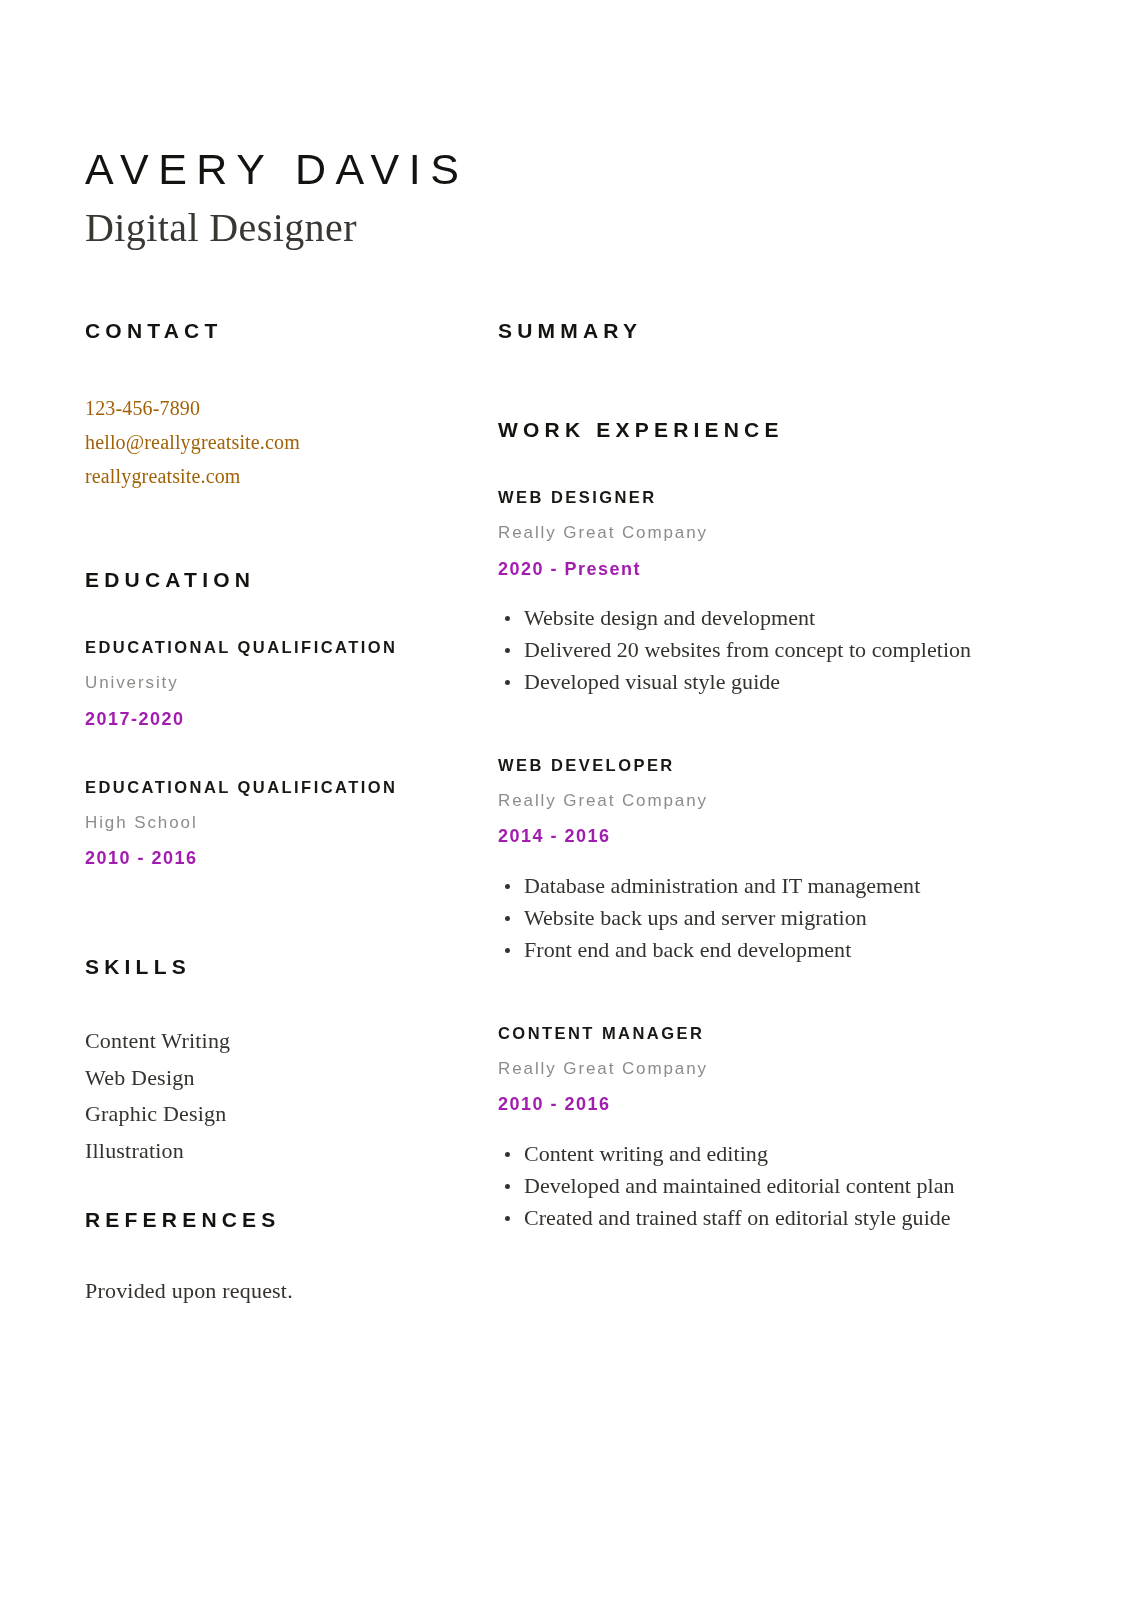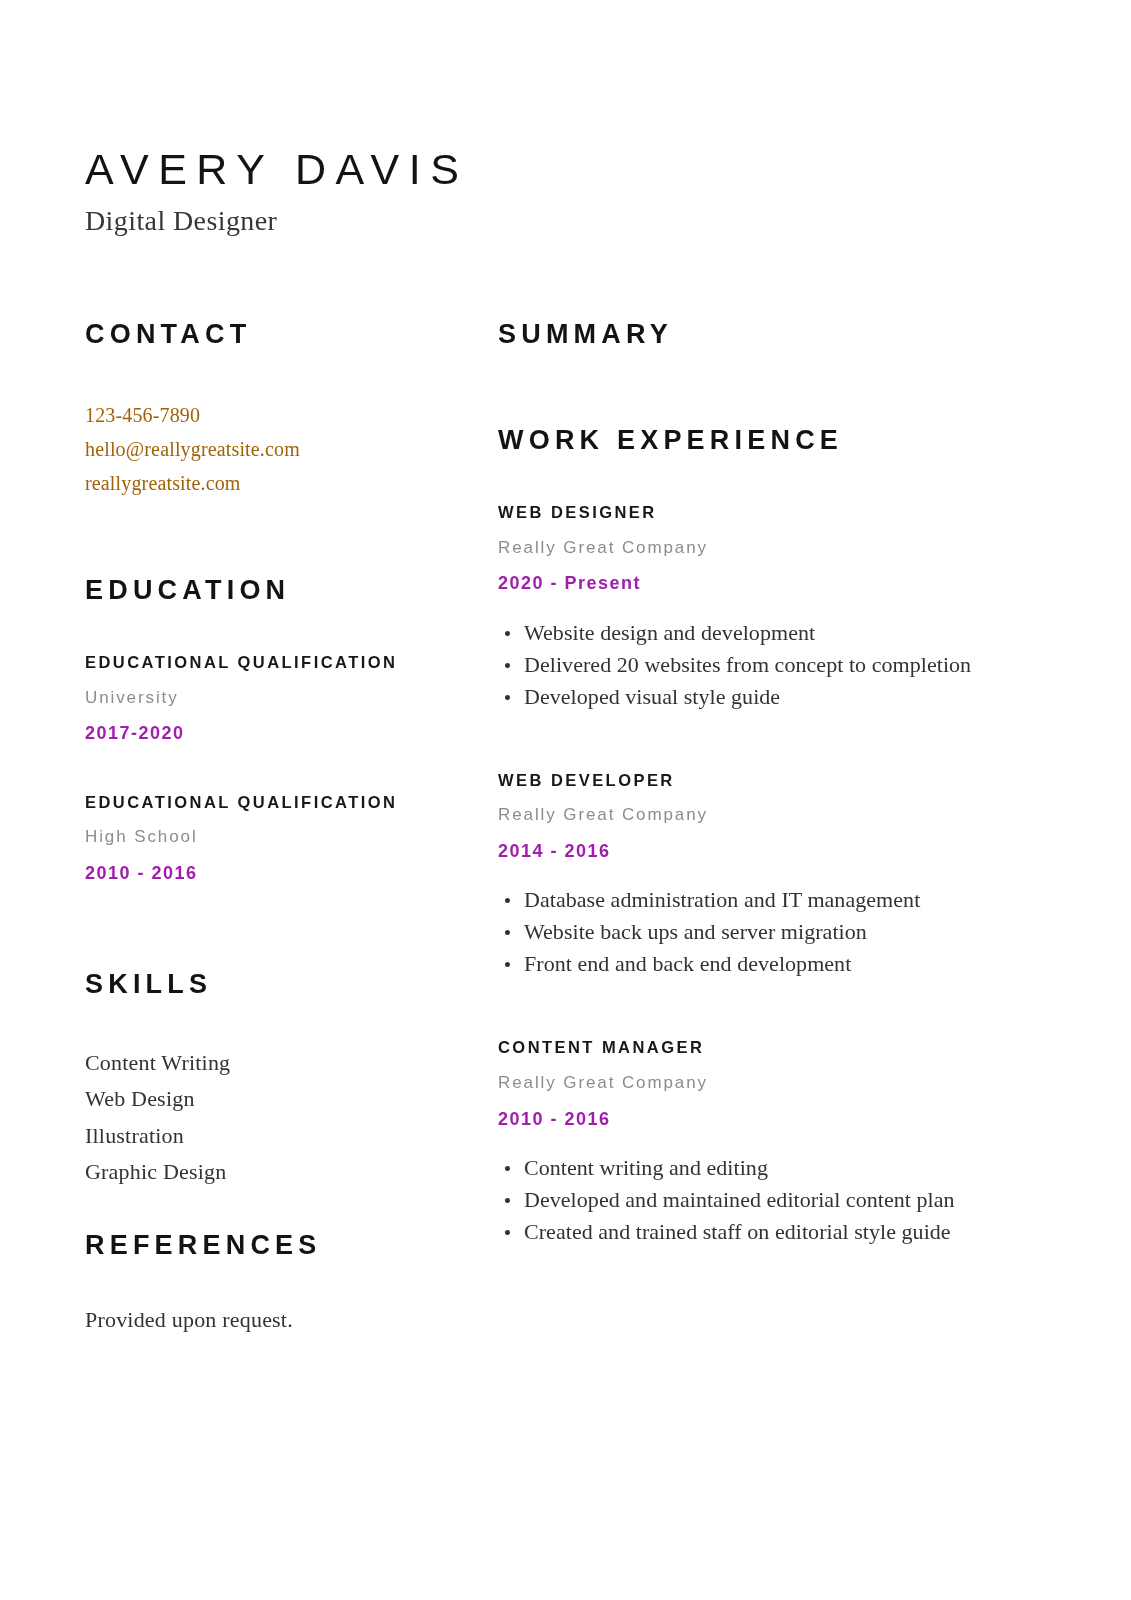--- a/index.html
+++ b/index.html
@@ -30,21 +30,21 @@
     font-size: 43px;
     font-weight: 400;
     letter-spacing: 9.5px;
     color: #15130f;
     line-height: 1.1;
     margin: 0;
     white-space: nowrap;
   }
   .job-title {
     font-family: "Liberation Serif", serif;
-    font-size: 28px;
+    font-size: 40px;
     font-weight: 400;
     color: #3a3733;
     letter-spacing: 0.4px;
     margin: 13px 0 0 0;
     line-height: 1.1;
   }
 
   
   .col-left {
     position: absolute;
@@ -55,21 +55,21 @@
   .col-right {
     position: absolute;
     left: 498px;
     top: 318px;
     width: 560px;
   }
 
   
   .section-heading {
     font-family: "Liberation Sans", sans-serif;
-    font-size: 27px;
+    font-size: 21px;
     font-weight: 700;
     letter-spacing: 5.2px;
     color: #15130f;
     margin: 0;
     line-height: 1.2;
     white-space: nowrap;
   }
   .section {
     margin-bottom: 0;
   }
@@ -228,22 +228,22 @@
         <div class="entry-sub">High School</div>
         <div class="entry-date">2010 - 2016</div>
       </div>
     </div>
 
     <div class="section gap-skills">
       <h2 class="section-heading">SKILLS</h2>
       <ul class="skills-list">
         <li>Content Writing</li>
         <li>Web Design</li>
+        <li>Graphic Design</li>
         <li>Illustration</li>
-        <li>Graphic Design</li>
       </ul>
     </div>
 
     <div class="section gap-refs">
       <h2 class="section-heading">REFERENCES</h2>
       <p class="references-text">Provided upon request.</p>
     </div>
 
   </div>
 

